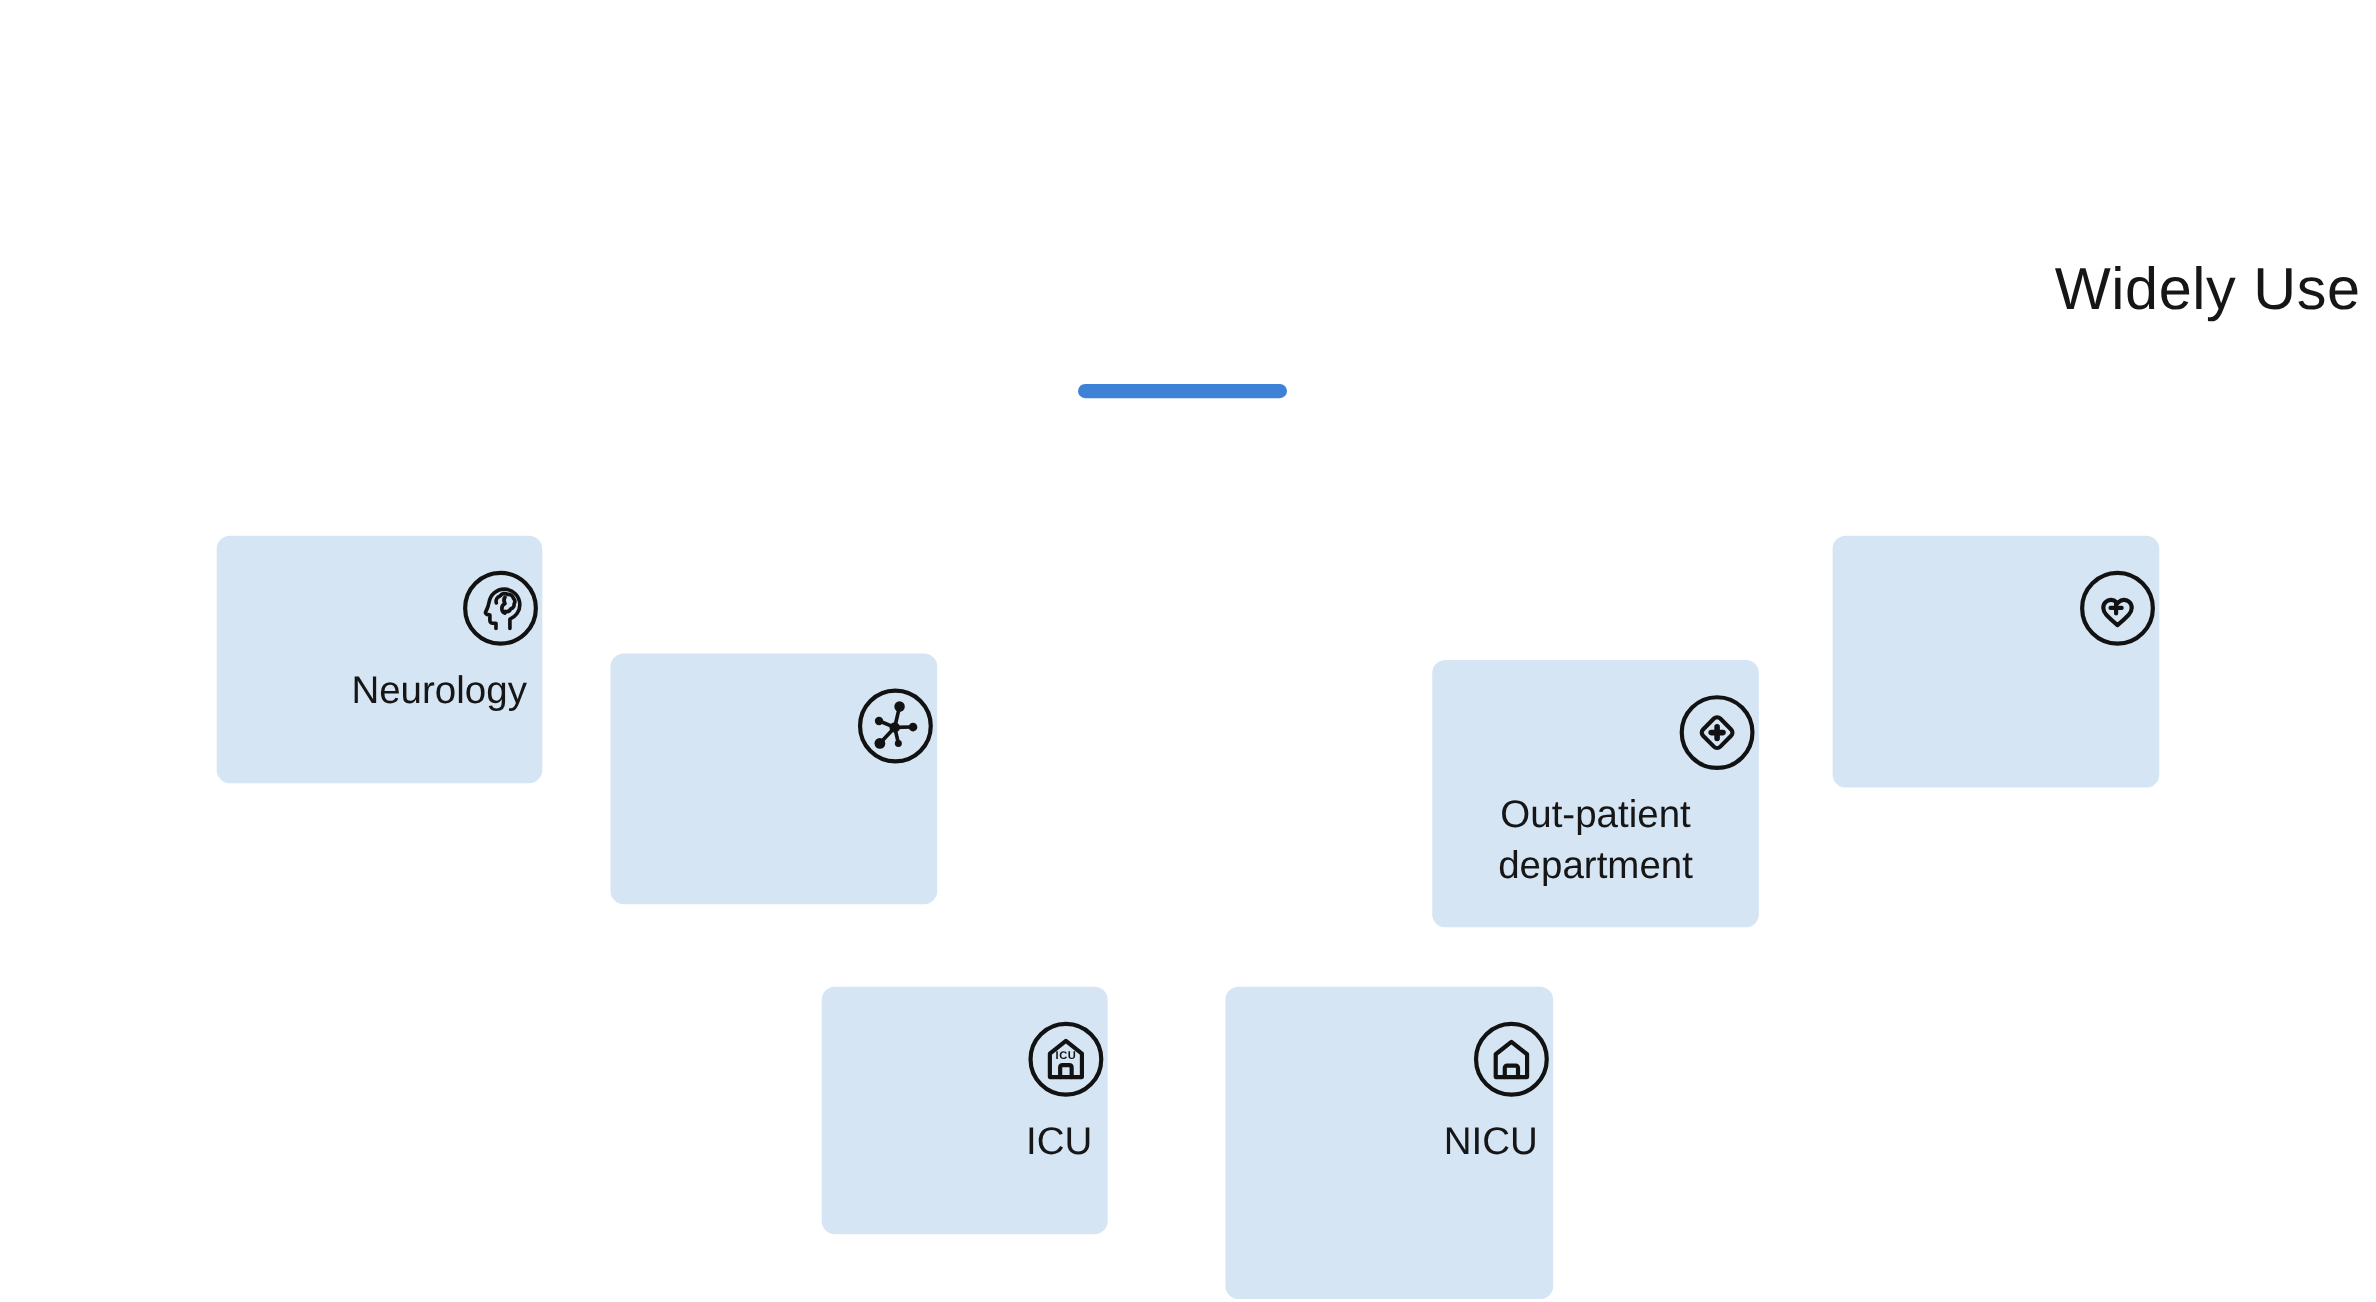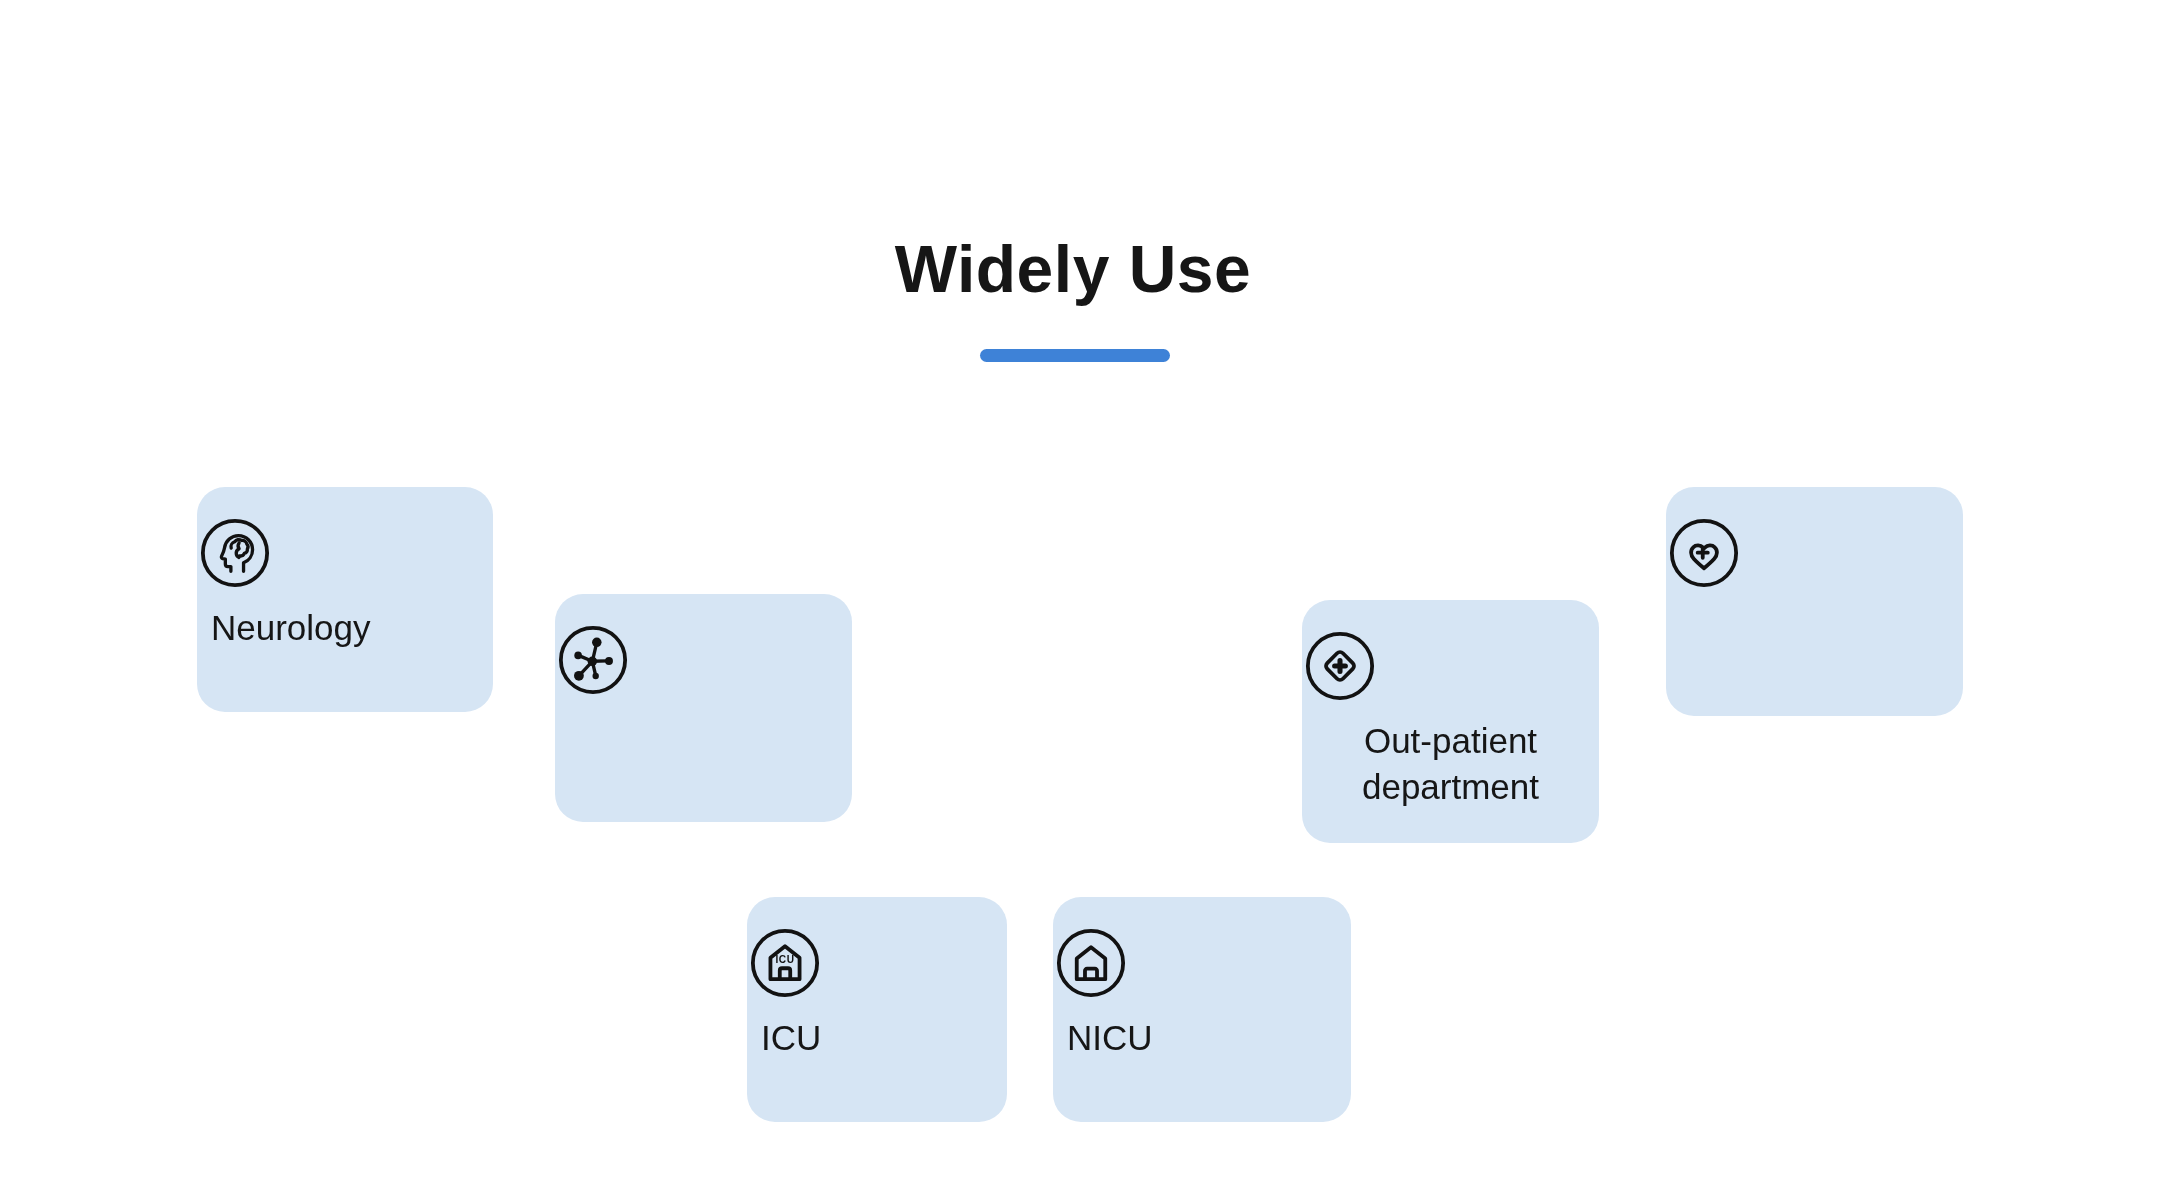--- a/index.html
+++ b/index.html
@@ -14,61 +14,61 @@
     height: 1184px;
     background: var(--page-bg, #ffffff);
     overflow: hidden;
   }
   .page-title {
     position: absolute;
     top: 236px;
     left: 0;
     width: 2146px;            
     margin: 0;
-    text-align: center;
-    font-size: 66px;
+    text-align: right;
+    font-size: 54px;
     line-height: 1;
-    font-weight: 700;
+    font-weight: 400;
     letter-spacing: 0.5px;
     color: var(--text, #161616);
   }
   .title-underline {
     position: absolute;
     top: 349px;
     left: 980px;
     width: 190px;
     height: 13px;
     border-radius: 7px;
     background: var(--accent, #3e82d7);
   }
   .card {
     position: absolute;
     background: var(--card-bg, #d6e5f4);
-    border-radius: 28px;
+    border-radius: 12px;
     display: flex;
     flex-direction: column;
-    align-items: flex-start;
+    align-items: flex-end;
     padding-top: 28px;
     box-sizing: border-box;
     gap: 14px;
   }
   .card .icon { width: 76px; height: 76px; flex: 0 0 auto; }
   .card .icon svg { width: 76px; height: 76px; display: block; }
   .card .label {
     font-size: 35px;
     line-height: 1.32;
     color: var(--text, #161616);
     text-align: center;
     padding: 0 14px;
   }
   
   .card-neurology    { left: 197px;  top: 487px; width: 296px; height: 225px; }
   .card-neurosurgery { left: 555px;  top: 594px; width: 297px; height: 228px; }
   .card-icu          { left: 747px;  top: 897px; width: 260px; height: 225px; }
-  .card-nicu         { left: 1053px; top: 897px; width: 298px; height: 225px; }
+  .card-nicu         { left: 1114px; top: 897px; width: 298px; height: 284px; }
   .card-outpatient   { left: 1302px; top: 600px; width: 297px; height: 243px; }
   .card-emergency    { left: 1666px; top: 487px; width: 297px; height: 229px; }
 
   .icon svg .stroke {
     fill: none;
     stroke: var(--icon, #121212);
     stroke-width: 2.4;
     stroke-linecap: round;
     stroke-linejoin: round;
   }

